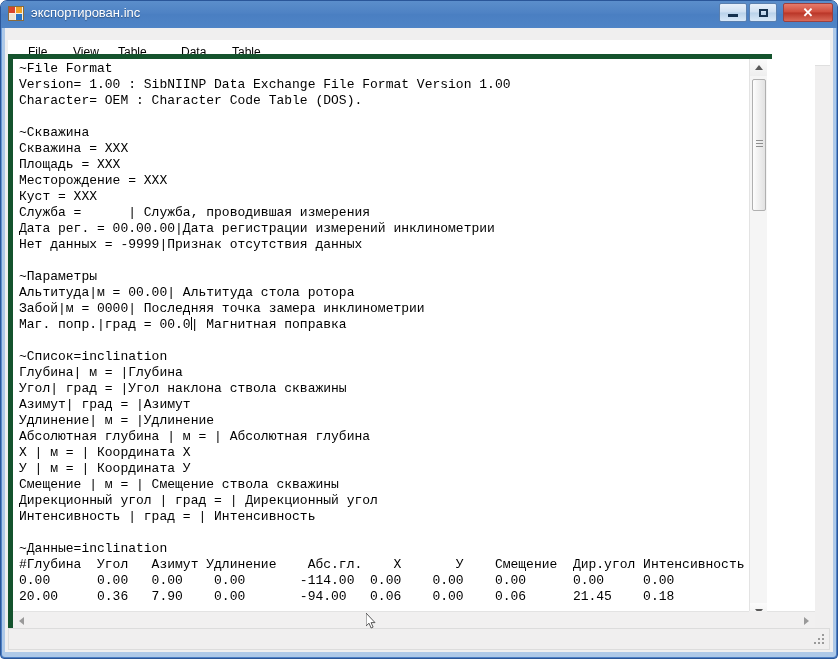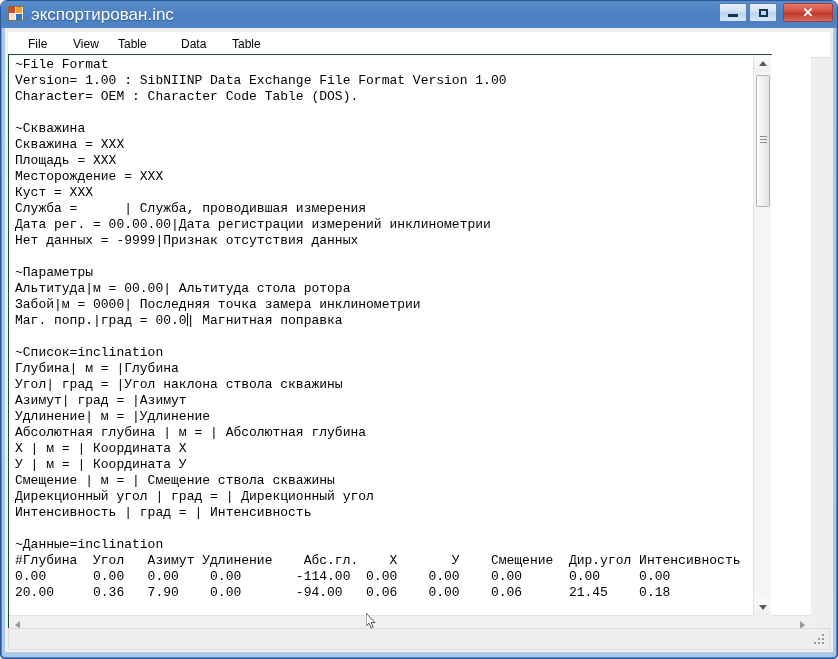--- a/index.html
+++ b/index.html
@@ -44,21 +44,21 @@
     box-sizing: border-box;
   }
   #title-icon {
     position: absolute;
     left: 7px; top: 5px;
     width: 17px; height: 16px;
   }
   #title-text {
     position: absolute;
     left: 30px; top: 4px;
-    font-size: 17px;
+    font-size: 13px;
     color: #ffffff;
     text-shadow: 0 1px 1px rgba(0,0,0,0.35);
     font-family: "Liberation Sans", sans-serif;
     white-space: nowrap;
   }
   .winbtn {
     position: absolute;
     top: 2px;
     width: 28px; height: 19px;
     border: 1px solid #5a7fae;
@@ -97,21 +97,21 @@
     position: absolute;
     left: 4px; top: 27px;
     width: 828px; height: 624px;
     background: #f0efef;
     box-sizing: border-box;
   }
 
   
   #menubar {
     position: absolute;
-    left: 3px; top: 4px;
+    left: 3px; top: 12px;
     width: 822px; height: 26px;
     background: #ffffff;
     border-bottom: 1px solid #dfdfdf;
     box-sizing: border-box;
   }
   .menu-item {
     position: absolute;
     top: 4px;
     height: 18px;
     font-size: 12px;
@@ -120,21 +120,21 @@
     font-family: "Liberation Sans", sans-serif;
     cursor: default;
     white-space: nowrap;
   }
 
   
   #editor-wrap {
     position: absolute;
     left: 3px; top: 26px;
     width: 764px; height: 580px;
-    border: 1px solid #14532d;
+    border: 5px solid #14532d;
     background: #c4b5fd;
     box-sizing: border-box;
   }
   #textarea {
     position: absolute;
     left: 0; top: 0;
     width: 802px; height: 561px;
     overflow: hidden;
     background: #ffffff;
     box-sizing: border-box;

